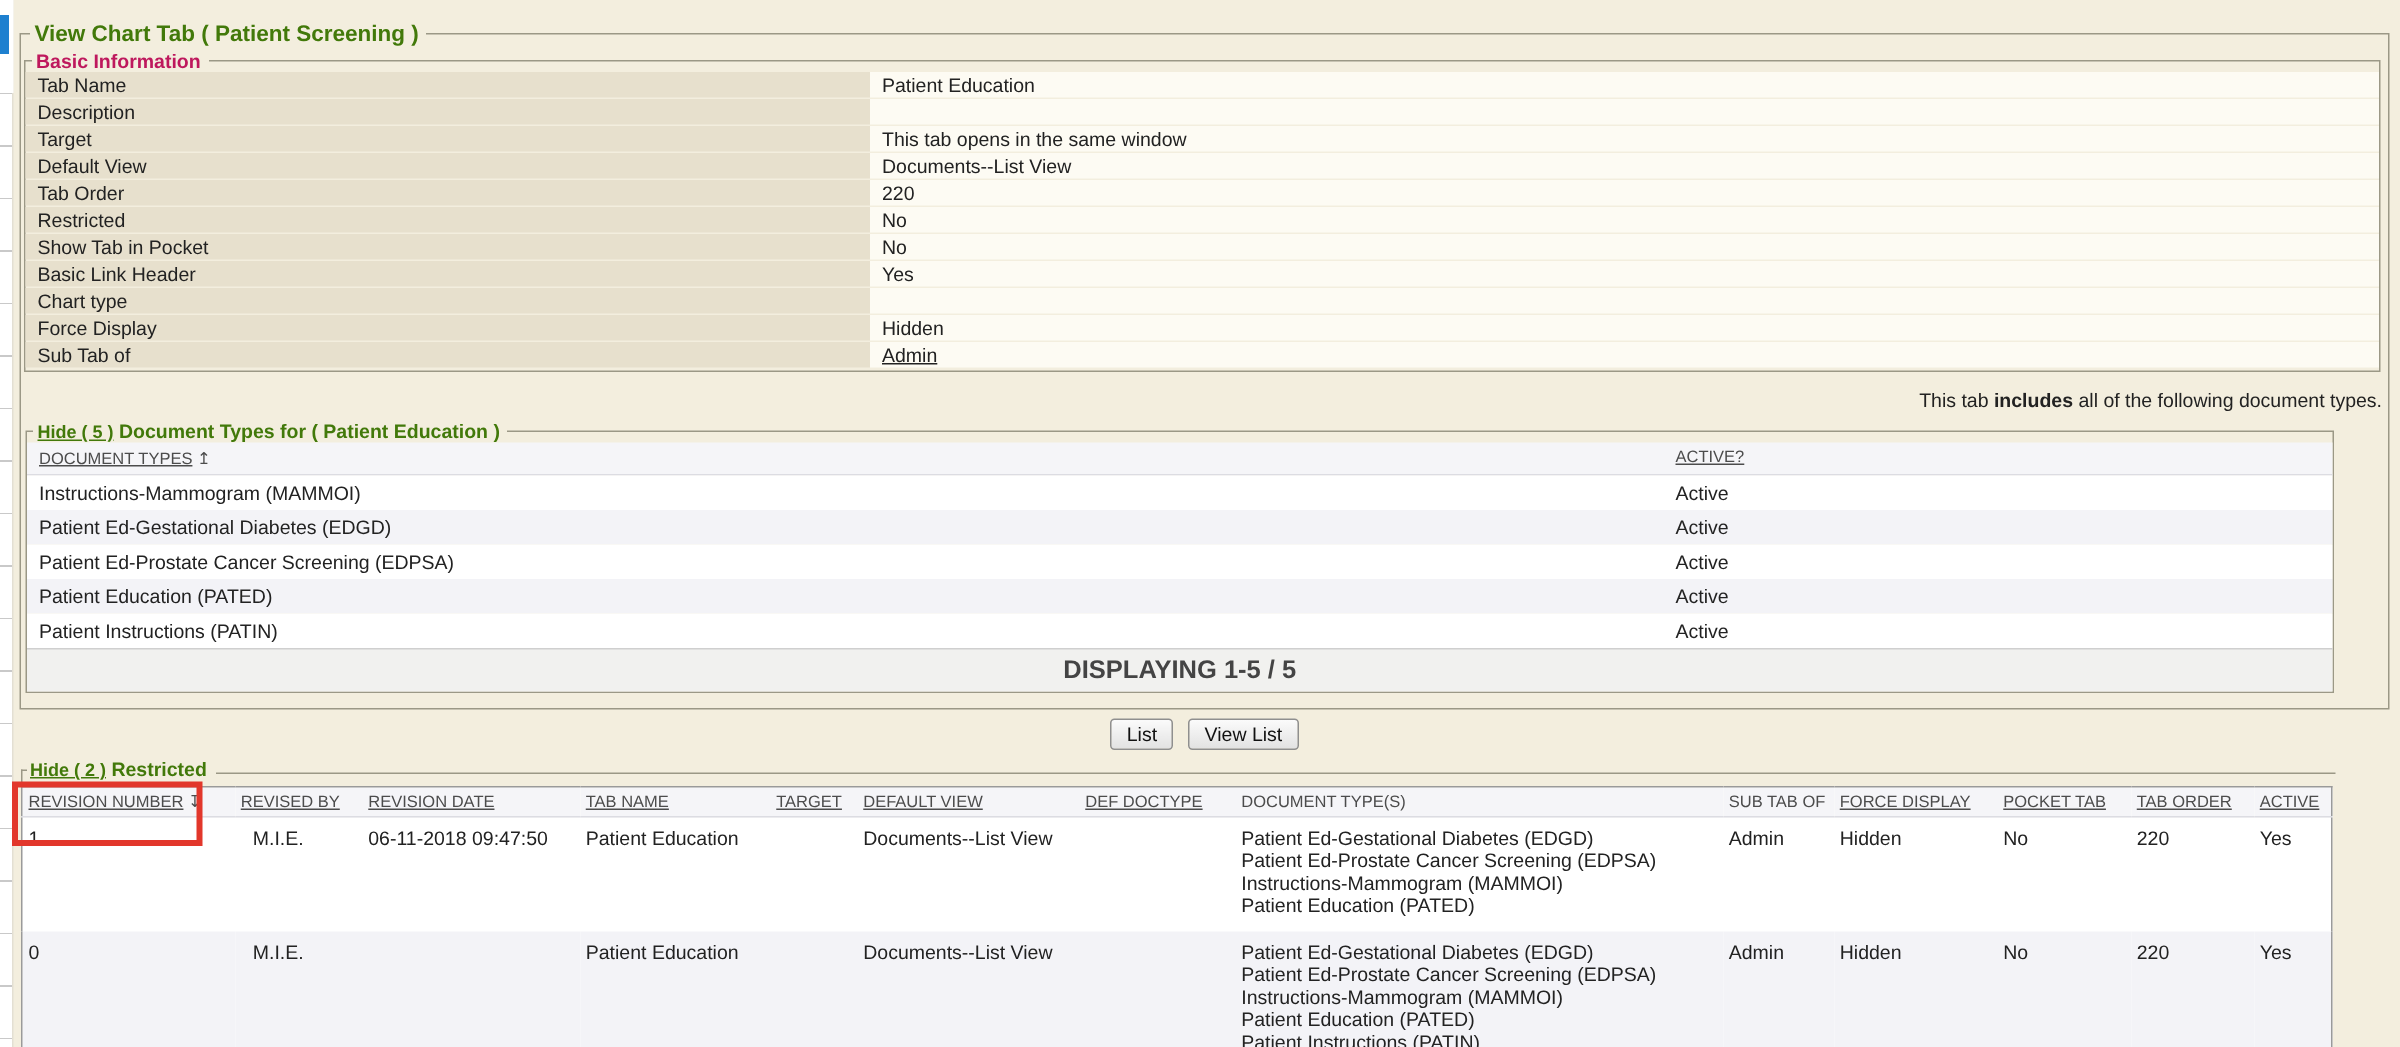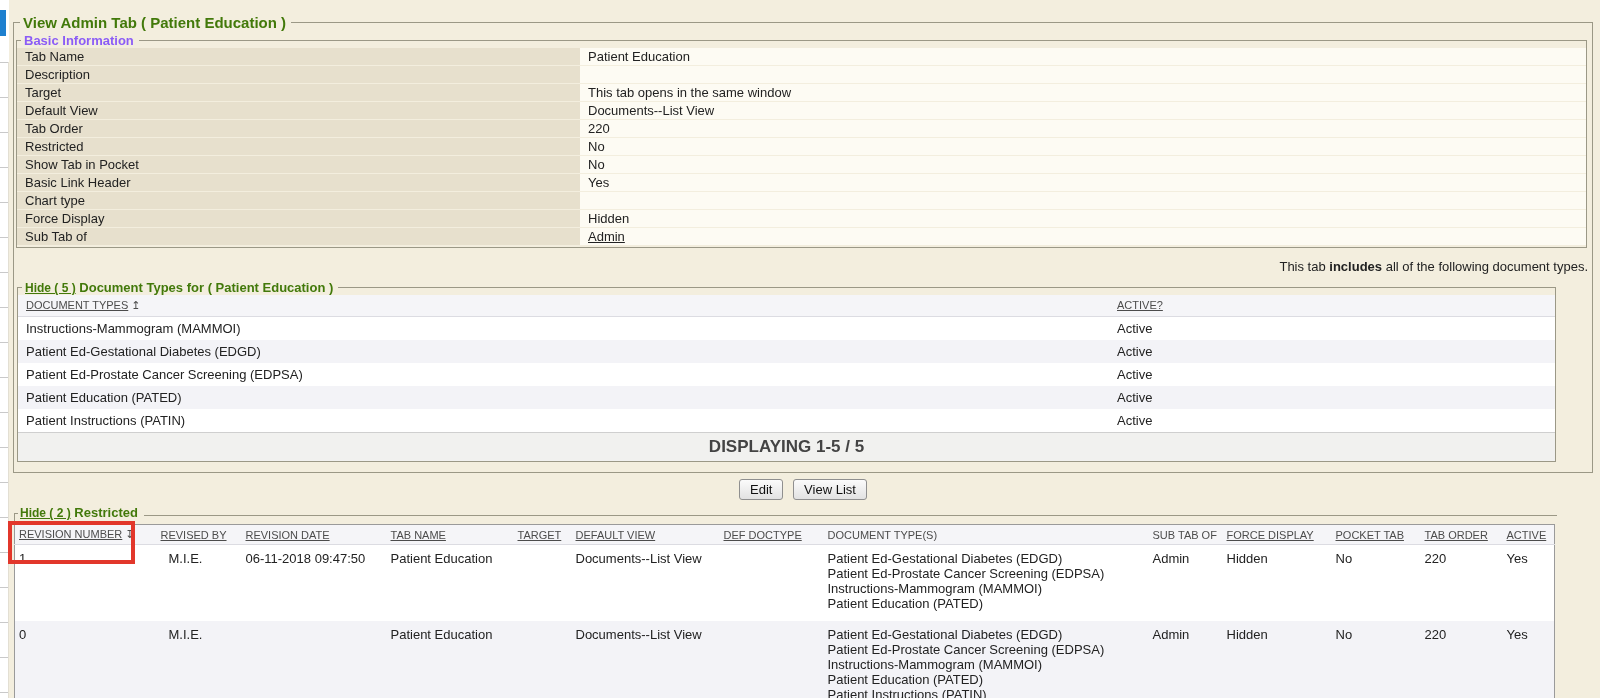--- a/index.html
+++ b/index.html
@@ -29,21 +29,21 @@
   }
   .left-strip .top-cap{position:absolute;left:0;top:0;width:9px;height:62px;background:#fff;}
   .blue-bar{position:absolute;left:0;top:10px;width:6px;height:26px;z-index:2;}
   .content{margin-left:10px;padding:14px 7px 0 3px;}
   
   fieldset{margin:0;padding:0;border:1px solid var(--fs-border);}
   legend{padding:0 5px 0 3px;margin-left:4px;}
   fieldset.outer{padding:0 4px 10px 2px;}
   .outer-title{color:var(--green);font-size:15px;font-weight:bold;}
   fieldset.basic{margin:2px 1px 0 0;padding:0 0 1px 0;}
-  .basic-title{font-size:13px;font-weight:bold;color:#8b5cf6;}
+  .basic-title{font-size:13px;font-weight:bold;color:#be185d;}
   .sec-title{color:var(--green);font-size:13px;font-weight:bold;text-align:center;}
   .hide-link{color:var(--green);font-size:12px;font-weight:bold;text-decoration:underline;cursor:pointer;}
   
   .b-row{display:flex;margin-bottom:1px;}
   .b-label{width:563px;background:var(--label-bg);padding:1px 8px;line-height:15px;}
   .b-value{flex:1;background:var(--value-bg);padding:1px 8px;line-height:15px;}
   .b-value.link span{text-decoration:underline;cursor:pointer;}
   .note{text-align:right;margin:11px 0 5px;line-height:16px;}
   
   fieldset.doctypes{margin:0 32px 0 1px;}
@@ -88,21 +88,21 @@
 <body>
 
 <div class="left-strip">
   <div class="top-cap"></div>
   <div class="blue-bar" style="background: rgb(30, 128, 207);"></div>
 </div>
 
 <div class="content">
 
   <fieldset class="outer">
-    <legend class="outer-title">View Admin Tab ( Patient Education )</legend>
+    <legend class="outer-title">View Chart Tab ( Patient Screening )</legend>
 
     <fieldset class="basic">
       <legend class="basic-title">Basic Information</legend>
       <div id="basic-rows">
           <div class="b-row">
             <div class="b-label">Tab Name</div>
             <div class="b-value"><span>Patient Education</span></div>
           </div>
           <div class="b-row">
             <div class="b-label">Description</div>
@@ -178,21 +178,21 @@
           <div class="dt-row">
             <div class="c1">Patient Instructions (PATIN)</div>
             <div class="c2">Active</div>
           </div>
         </div>
       <div class="tfoot">DISPLAYING 1-5 / 5</div>
     </fieldset>
   </fieldset>
 
   <div class="actions">
-    <button>Edit</button>
+    <button>List</button>
     <button>View List</button>
   </div>
 
   <fieldset class="revisions">
     <div class="rev-legend-row">
       <span class="tick"></span>
       <span class="lbls">
         <span class="hide-link">Hide ( 2 )</span>
         <span class="sec-title">Restricted</span>
       </span>

